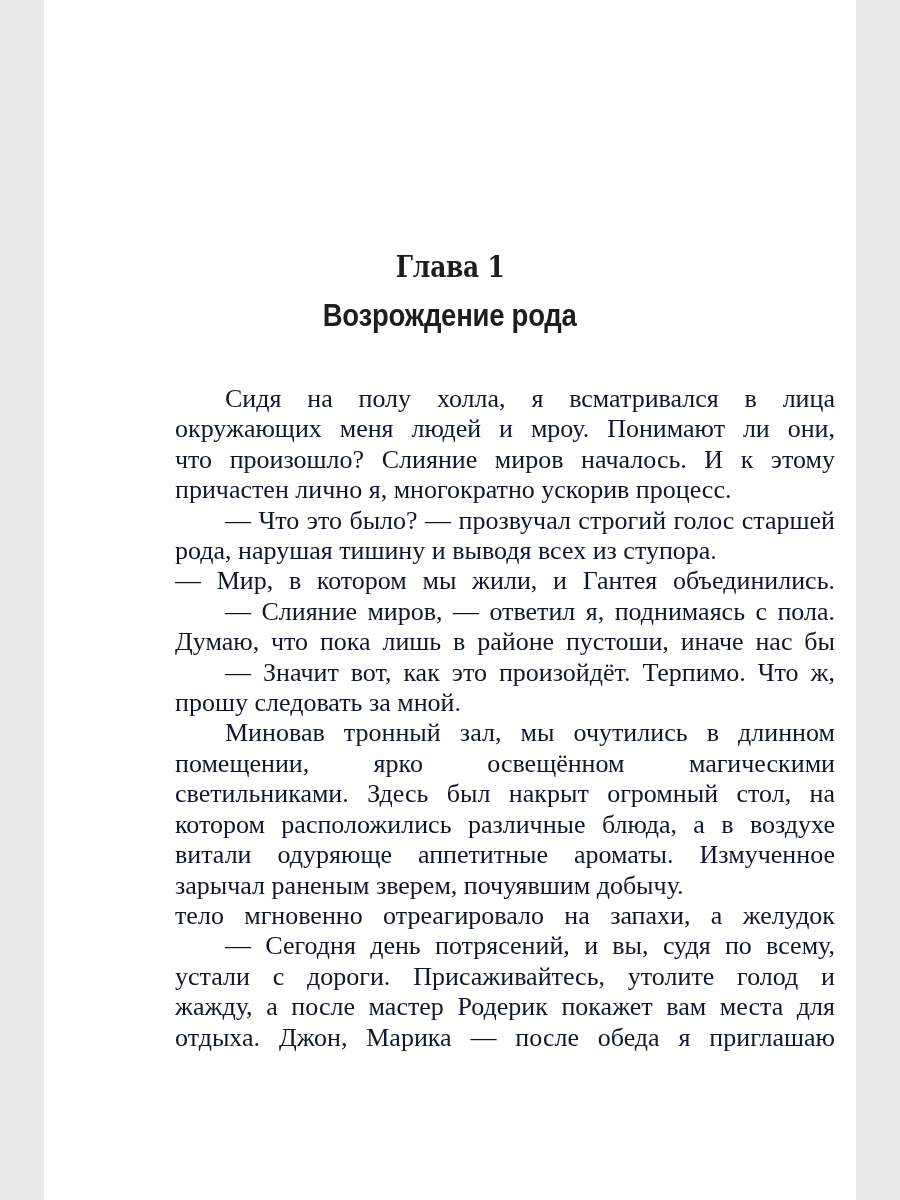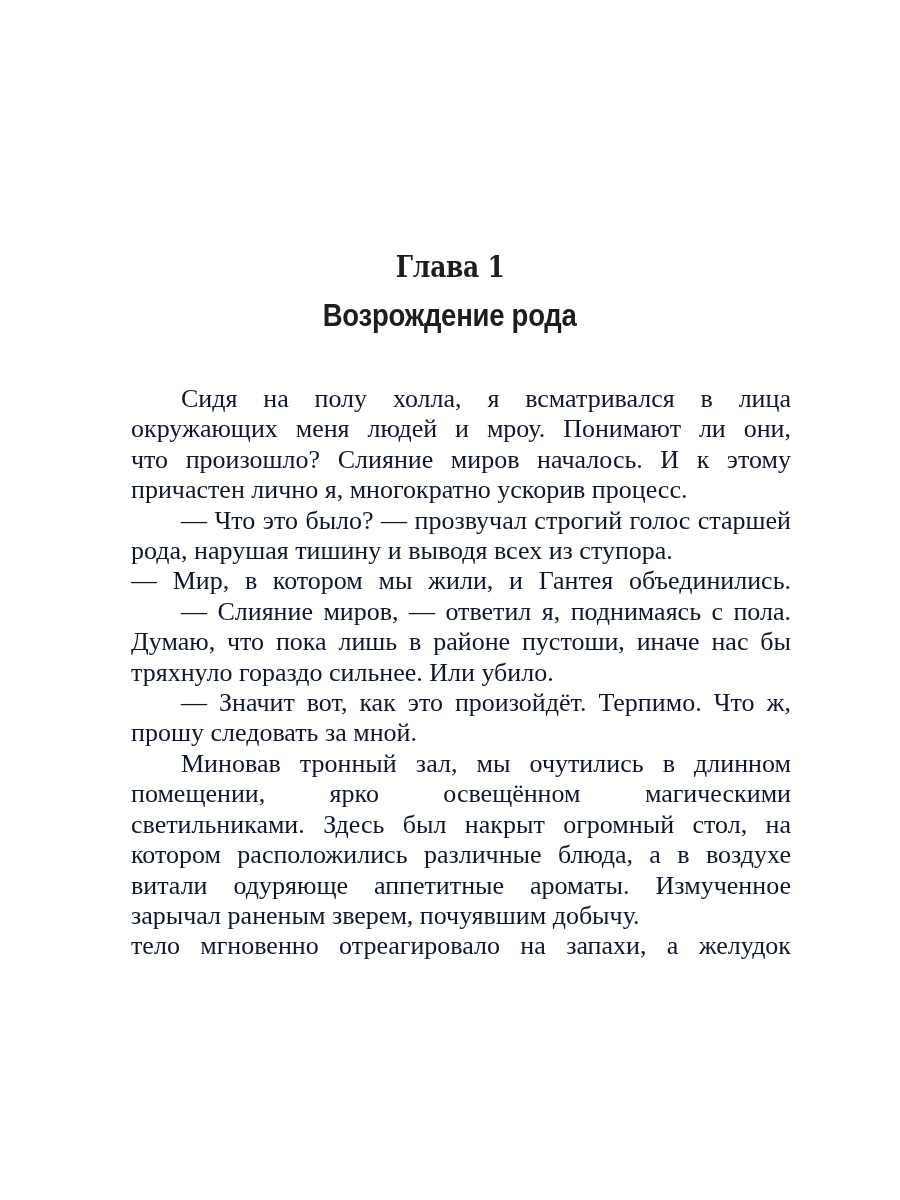--- a/index.html
+++ b/index.html
@@ -1,18 +1,18 @@
 <!DOCTYPE html>
 <html lang="ru"><head>
 <meta charset="utf-8">
 <style>
   html, body { margin: 0; padding: 0; background: #e8e8e8; }
   .page {
     position: relative;
-    width: 900px;
+    width: 812px;
     height: 1200px;
     margin: 0 auto;
     background: #ffffff;
     overflow: hidden;
   }
   .chapter-head {
     padding-top: 250px;
     text-align: center;
     color: #1d1d1d;
   }
@@ -68,29 +68,34 @@
         <div class="line lastline">причастен лично я, многократно ускорив процесс.</div>
       </div>
       <div class="paragraph">
         <div class="line firstline">— Что это было? — прозвучал строгий голос старшей</div>
         <div class="line lastline">рода, нарушая тишину и выводя всех из ступора.</div>
       </div>
       <div class="paragraph">
         <div class="line">— Мир, в котором мы жили, и Гантея объединились.</div>
         <div class="line firstline">— Слияние миров, — ответил я, поднимаясь с пола.</div>
         <div class="line">Думаю, что пока лишь в районе пустоши, иначе нас бы</div>
-        <div class="line lastline">тряхнуло гораздо сильнее. Или убило.</div>
       </div>
       <div class="paragraph">
         <div class="line firstline">— Значит вот, как это произойдёт. Терпимо. Что ж,</div>
         <div class="line lastline">прошу следовать за мной.</div>
       </div>
       <div class="paragraph">
         <div class="line firstline">Миновав тронный зал, мы очутились в длинном</div>
         <div class="line">помещении, ярко освещённом магическими</div>
         <div class="line">светильниками. Здесь был накрыт огромный стол, на</div>
         <div class="line">котором расположились различные блюда, а в воздухе</div>
         <div class="line">витали одуряюще аппетитные ароматы. Измученное</div>
         <div class="line lastline">зарычал раненым зверем, почуявшим добычу.</div>
         <div class="line">тело мгновенно отреагировало на запахи, а желудок</div>
       </div>
+      <div class="paragraph">
+        <div class="line firstline">— Сегодня день потрясений, и вы, судя по всему,</div>
+        <div class="line">устали с дороги. Присаживайтесь, утолите голод и</div>
+        <div class="line">жажду, а после мастер Родерик покажет вам места для</div>
+        <div class="line">отдыха. Джон, Марика — после обеда я приглашаю</div>
+      </div>
     </div>
 </div>
 
 </body></html>

